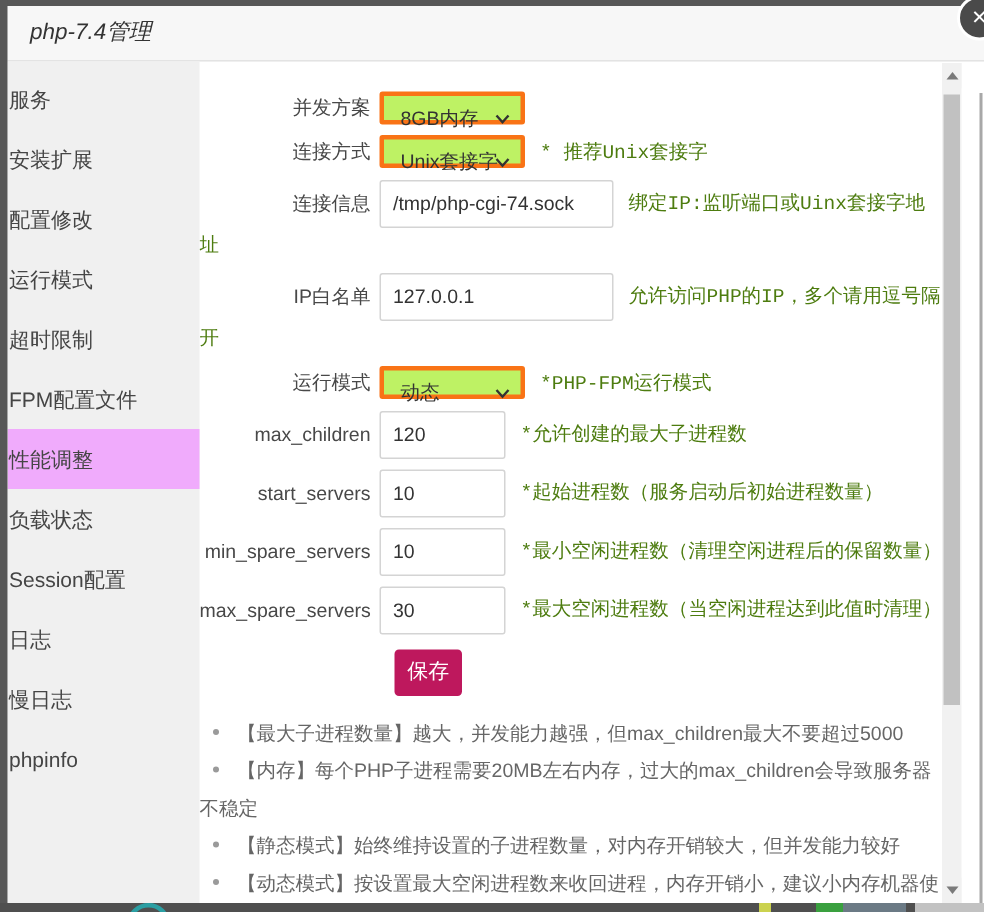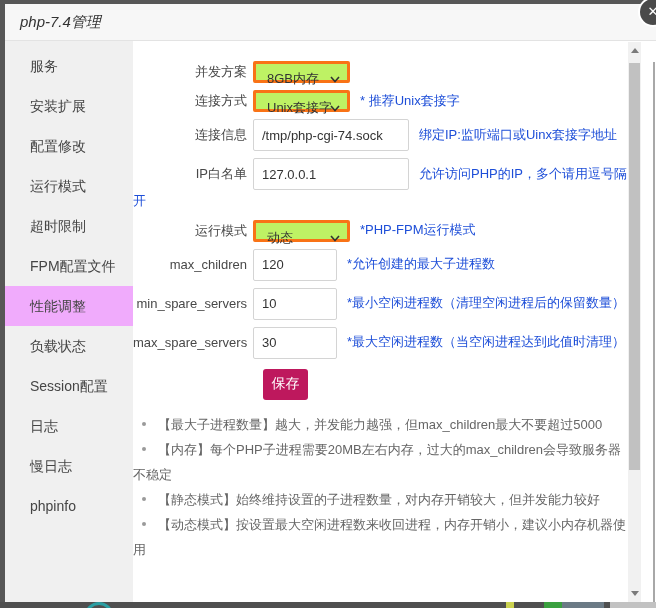--- a/index.html
+++ b/index.html
@@ -20,39 +20,39 @@
   .dialog{position:absolute;left:5px;top:4px;width:651px;height:598px;background:#fff;}
   .titlebar{height:36px;line-height:36px;background:#f7f7f7;border-bottom:1px solid #e3e3e3;
     padding-left:15px;font-size:15px;color:#333;font-style:italic;}
   .close-btn{position:absolute;left:633px;top:-7px;width:26px;height:26px;border-radius:50%;
     background:#4a4a4a;border:2px solid #ffffff;color:#fff;font-size:13px;line-height:26px;
     text-align:center;cursor:pointer;z-index:9;}
   .body{display:flex;height:561px;overflow:hidden;}
 
   
   .sidebar{width:128px;flex-shrink:0;background:#f0f0f0;padding-top:5px;box-sizing:border-box;}
-  .side-item{height:40px;line-height:40px;padding-left:25px;font-size:14px;color:#454545;cursor:pointer;}
+  .side-item{height:40px;line-height:40px;padding-left:1px;font-size:14px;color:#454545;cursor:pointer;}
   .side-item.active{background:#f0abfc;}
 
   
   .content{flex:1;padding-top:19px;overflow:hidden;position:relative;}
   .content-inner{width:495px;}
   .row{line-height:22px;margin-bottom:7px;font-size:13px;color:#9c9c9c;}
   .lbl{display:inline-block;width:114px;text-align:right;margin-right:6px;vertical-align:middle;
     color:#484848;font-size:13px;}
   .txt{height:32px;box-sizing:border-box;border:1px solid #d4d4d4;border-radius:2px;
     padding:0 8px;font-size:13px;color:#333;vertical-align:middle;outline:none;
     font-family:"Liberation Sans","DejaVu Sans",sans-serif;}
   .txt.wide{width:156px;}
   .txt.narrow{width:84px;}
   .selbox{display:inline-block;width:97px;height:22px;box-sizing:border-box;border:3px solid #f97316;
     border-radius:2px;background:#bef264;vertical-align:middle;position:relative;cursor:pointer;}
   .selval{position:absolute;left:11px;top:0;line-height:30px;font-size:13px;color:#333;white-space:nowrap;}
   .selbox svg{position:absolute;right:7px;top:12px;}
-  .hint{margin-left:10px;color:#1d4ed8;font-size:13px;}
+  .hint{margin-left:10px;color:#4d7c0f;font-size:13px;font-family:Liberation Mono, monospace;}
   .save-btn{display:inline-block;margin:3px 0 6px 130px;background:#be185d;color:#fff;
     border:none;border-radius:3px;width:45px;height:31px;font-size:14px;cursor:pointer;
     font-family:"Liberation Sans","DejaVu Sans",sans-serif;}
   .notes{margin-top:6px;}
   .note{font-size:13px;color:#666;line-height:25px;}
   .dot{display:inline-block;width:4px;height:4px;border-radius:50%;background:#9a9a9a;
     margin:0 12px 3px 9px;vertical-align:middle;}
 
   
   .scrollbar{position:absolute;left:623px;top:38px;width:13px;height:560px;background:#f1f1f1;}
@@ -101,20 +101,21 @@
                   </svg></span></span></div>
             <div class="row"><span class="lbl">连接方式</span><span class="selbox"><span class="selval">Unix套接字</span><span><svg width="10" height="7" viewBox="0 0 10 7">
                     <polyline points="1,1 5,5.5 9,1" fill="none" stroke="#333" stroke-width="1.6"></polyline>
                   </svg></span></span><span class="hint">* 推荐Unix套接字</span></div>
             <div class="row"><span class="lbl">连接信息</span><input class="txt wide" value="/tmp/php-cgi-74.sock" style=""><span class="hint">绑定IP:监听端口或Uinx套接字地址</span></div>
             <div class="row"><span class="lbl">IP白名单</span><input class="txt wide" value="127.0.0.1" style=""><span class="hint">允许访问PHP的IP，多个请用逗号隔开</span></div>
             <div class="row"><span class="lbl">运行模式</span><span class="selbox"><span class="selval">动态</span><span><svg width="10" height="7" viewBox="0 0 10 7">
                     <polyline points="1,1 5,5.5 9,1" fill="none" stroke="#333" stroke-width="1.6"></polyline>
                   </svg></span></span><span class="hint">*PHP-FPM运行模式</span></div>
             <div class="row"><span class="lbl">max_children</span><input class="txt narrow" value="120" style=""><span class="hint">*允许创建的最大子进程数</span></div>
+            <div class="row"><span class="lbl">start_servers</span><input class="txt narrow" value="10" style=""><span class="hint">*起始进程数（服务启动后初始进程数量）</span></div>
             <div class="row"><span class="lbl">min_spare_servers</span><input class="txt narrow" value="10" style=""><span class="hint">*最小空闲进程数（清理空闲进程后的保留数量）</span></div>
             <div class="row"><span class="lbl">max_spare_servers</span><input class="txt narrow" value="30" style=""><span class="hint">*最大空闲进程数（当空闲进程达到此值时清理）</span></div>
           </div>
         <button class="save-btn">保存</button>
         <div class="notes" id="notes">
             <div class="note"><span class="dot"></span>【最大子进程数量】越大，并发能力越强，但max_children最大不要超过5000</div>
             <div class="note"><span class="dot"></span>【内存】每个PHP子进程需要20MB左右内存，过大的max_children会导致服务器不稳定</div>
             <div class="note"><span class="dot"></span>【静态模式】始终维持设置的子进程数量，对内存开销较大，但并发能力较好</div>
             <div class="note"><span class="dot"></span>【动态模式】按设置最大空闲进程数来收回进程，内存开销小，建议小内存机器使用</div>
           </div>

